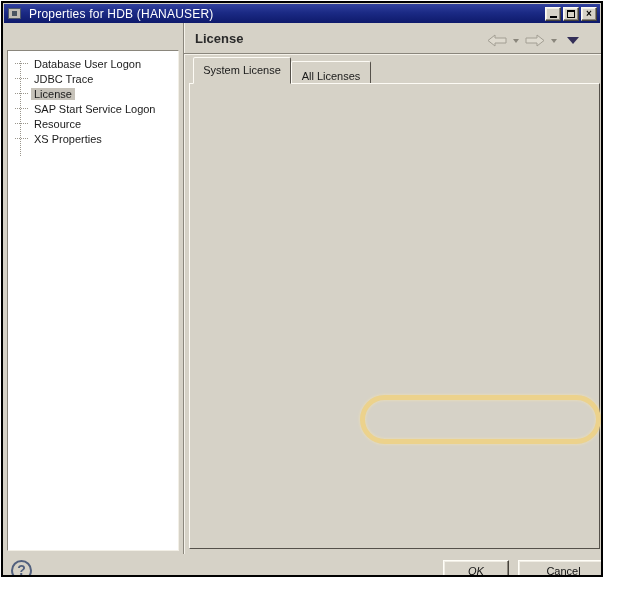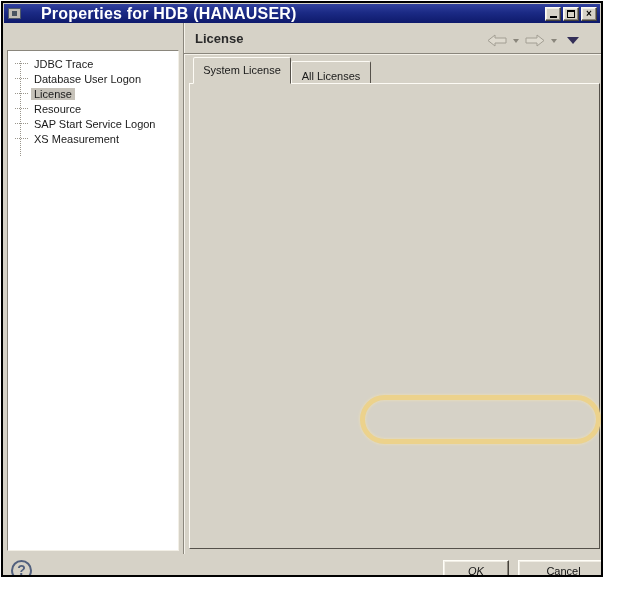--- a/index.html
+++ b/index.html
@@ -9,21 +9,21 @@
   .dialog { position:absolute; left:1px; top:1px; width:602px; height:576px;
             border:2px solid #000; background:#d6d2c7; overflow:hidden; }
 
   
   .titlebar { position:absolute; left:1px; top:1px; right:1px; height:19px;
               background:linear-gradient(180deg,#32419e 0%,#1b2a85 45%,#0e1a6b 100%);
               display:flex; align-items:center; padding-left:4px; }
   .title-icon { width:13px; height:11px; background:#c2beb4; border:1px solid #4e586a;
                 display:inline-block; position:relative; flex:0 0 auto; }
   .title-icon span { position:absolute; left:3px; top:2px; width:5px; height:5px; background:#4a5560; }
-  .title-text { color:#ffffff; font-weight:bold; font-size:16px; margin-left:20px;
+  .title-text { color:#ffffff; font-weight:normal; font-size:12px; margin-left:8px;
                 letter-spacing:.2px; white-space:nowrap; }
   .winbtns { position:absolute; right:3px; top:3px; display:flex; gap:2px; }
   .winbtn { width:16px; height:14px; background:#d6d2c7; border:1px solid;
             border-color:#fdfbf5 #45413a #45413a #fdfbf5;
             box-shadow:inset -1px -1px 0 #8a867c, inset 1px 1px 0 #f2efe6;
             display:flex; align-items:flex-end; justify-content:center; cursor:default;
             font-size:10px; line-height:10px; font-weight:bold; color:#000; }
   .glyph-min { width:7px; height:2px; background:#000; margin-bottom:2px; }
   .glyph-max { width:8px; height:8px; border:1px solid #000; border-top:2px solid #000; margin-bottom:2px; }
   .glyph-close { align-self:center; margin-bottom:1px; }
@@ -119,41 +119,41 @@
           <span class="glyph-close">×</span>
         </div>
     </div>
   </div>
 
 
   <div class="tree">
     <div class="tree-vline"></div>
     <div class="tree-item">
       <span class="tree-hdot"></span>
+      <span class="tree-label">Database User Logon</span>
+    </div>
+    <div class="tree-item">
+      <span class="tree-hdot"></span>
       <span class="tree-label">JDBC Trace</span>
     </div>
-    <div class="tree-item">
-      <span class="tree-hdot"></span>
-      <span class="tree-label">Database User Logon</span>
-    </div>
     <div class="tree-item selected">
       <span class="tree-hdot"></span>
       <span class="tree-label">License</span>
     </div>
     <div class="tree-item">
       <span class="tree-hdot"></span>
+      <span class="tree-label">SAP Start Service Logon</span>
+    </div>
+    <div class="tree-item">
+      <span class="tree-hdot"></span>
       <span class="tree-label">Resource</span>
     </div>
     <div class="tree-item">
       <span class="tree-hdot"></span>
-      <span class="tree-label">SAP Start Service Logon</span>
-    </div>
-    <div class="tree-item">
-      <span class="tree-hdot"></span>
-      <span class="tree-label">XS Measurement</span>
+      <span class="tree-label">XS Properties</span>
     </div>
   </div>
 
   <div class="panel-divider"></div>
 
   <div class="page-title">License</div>
   <div class="nav-row">
     <span>
       <svg width="20" height="13" viewBox="0 0 20 13">
         <path d="M8 1 L1 6.5 L8 12 L8 9 L19 9 L19 4 L8 4 Z" fill="#dedacf" stroke="#a29e93"></path>

